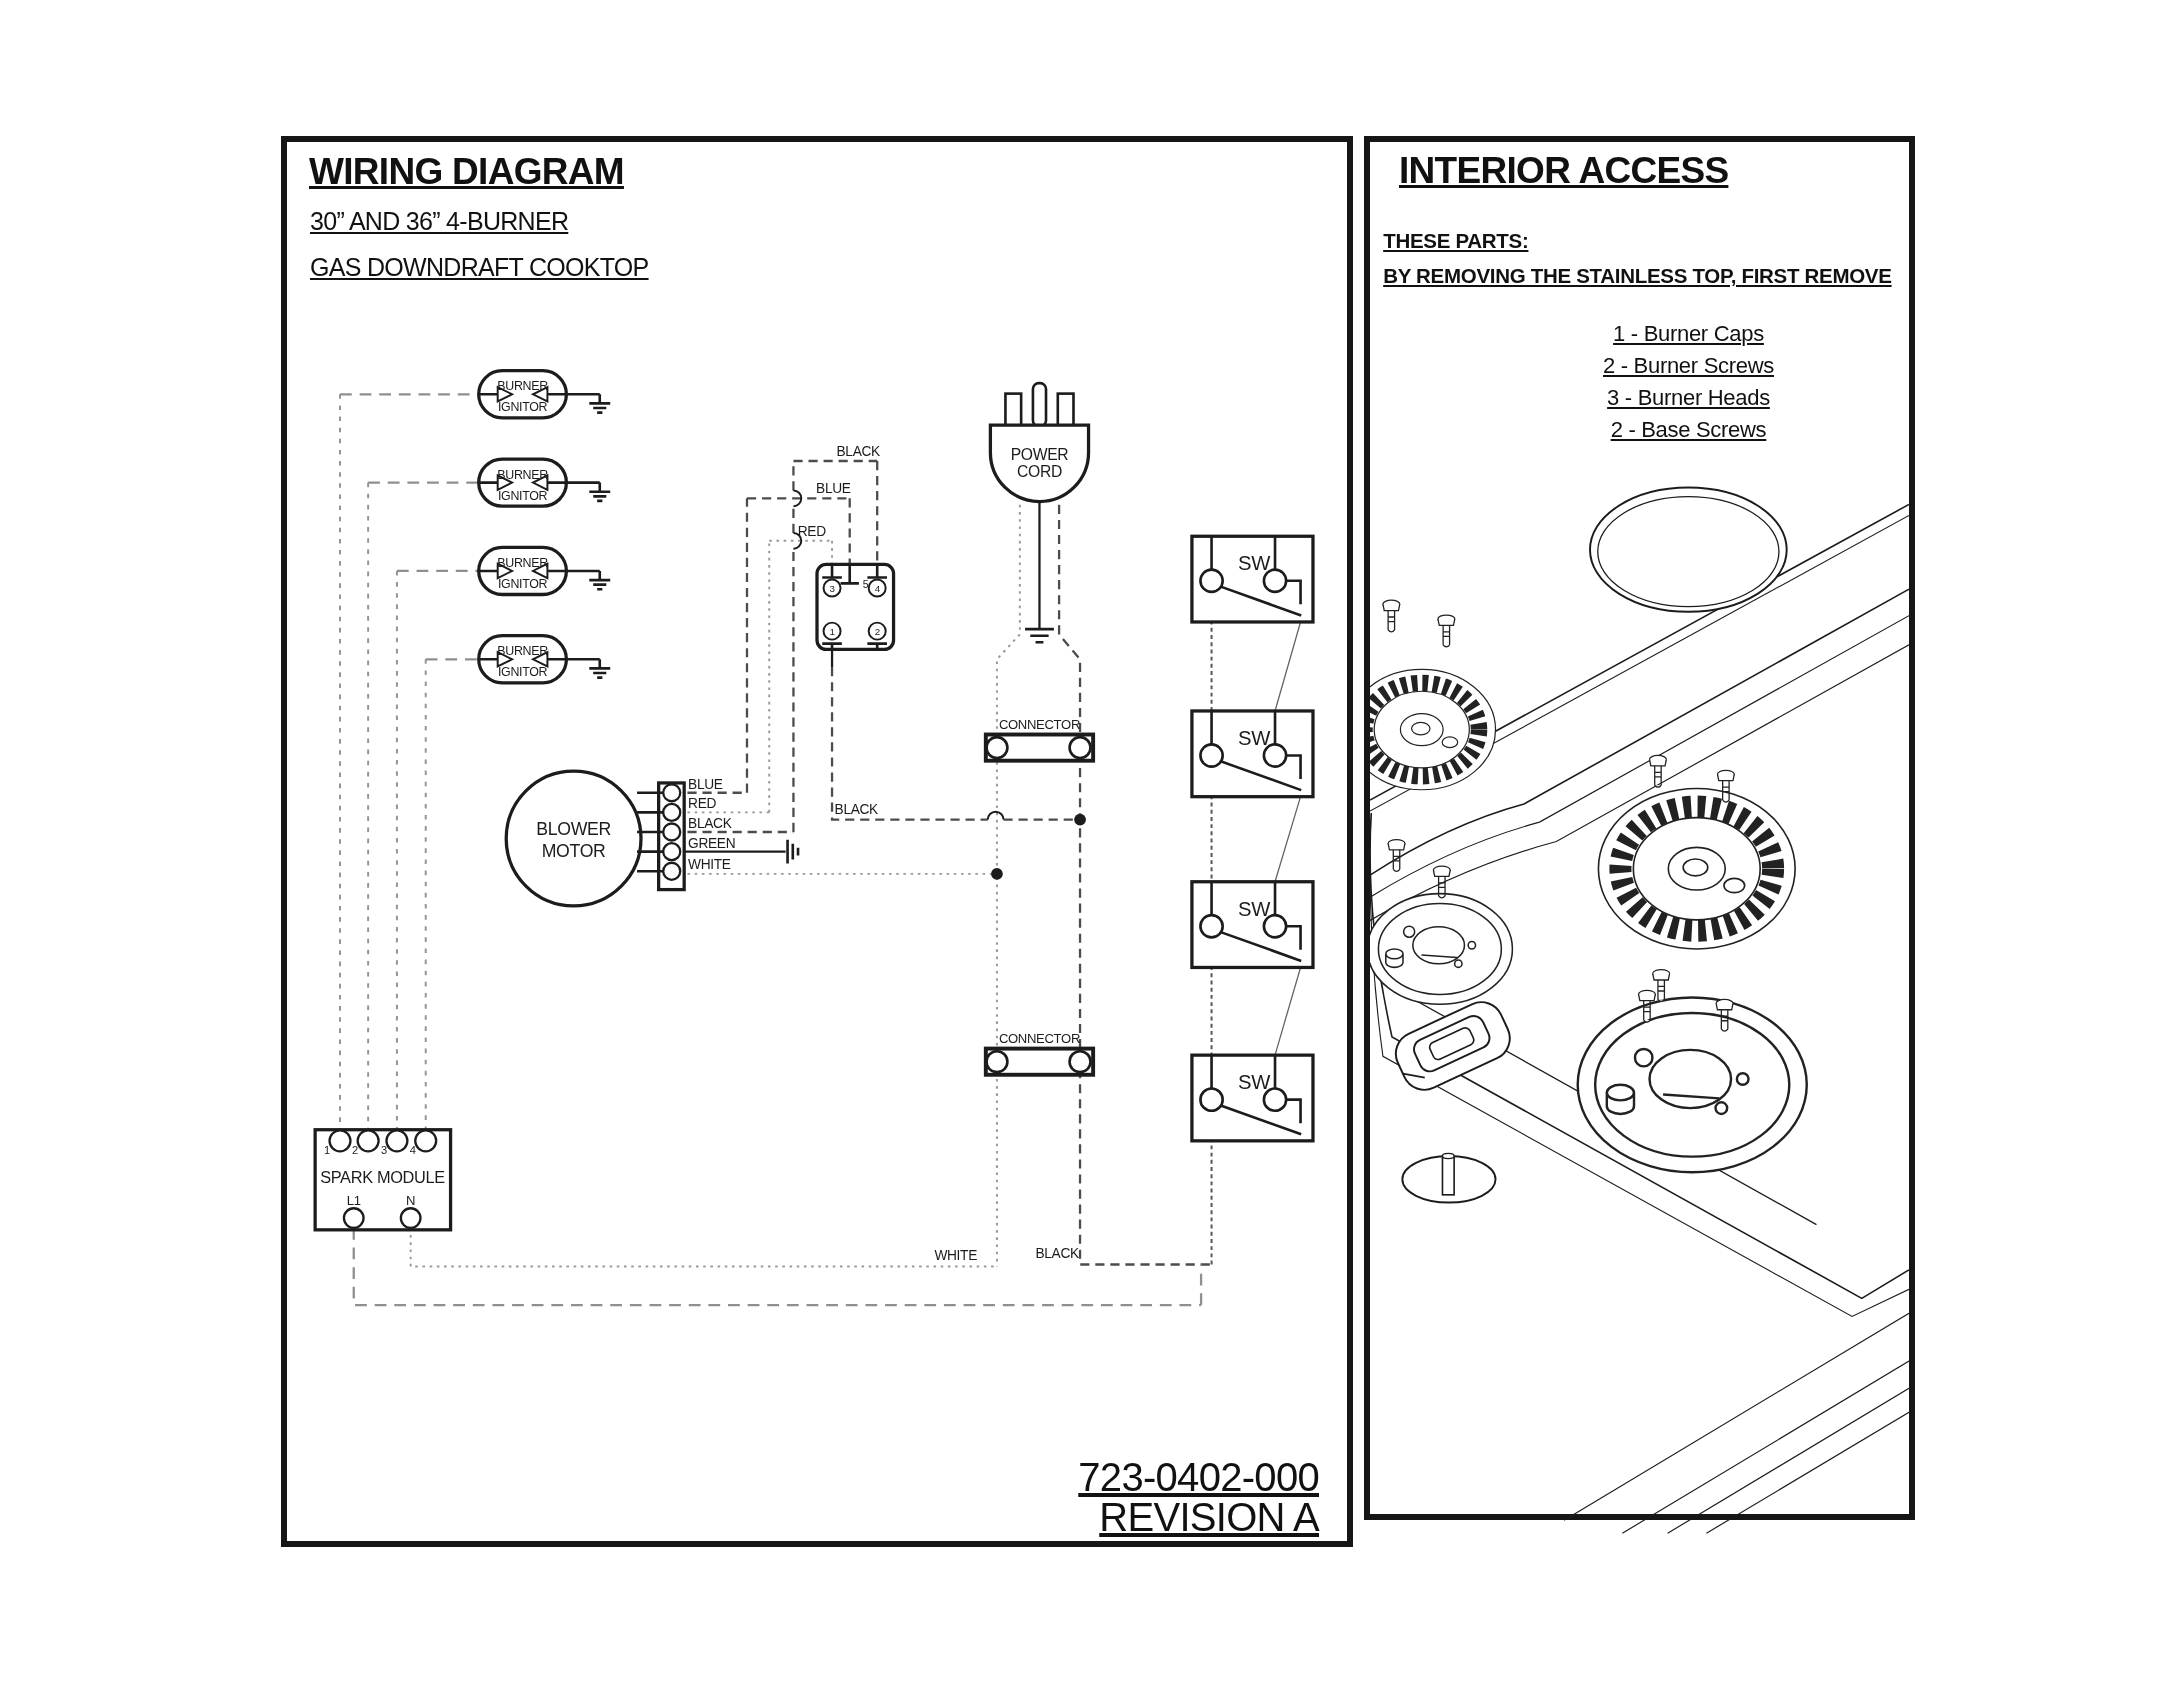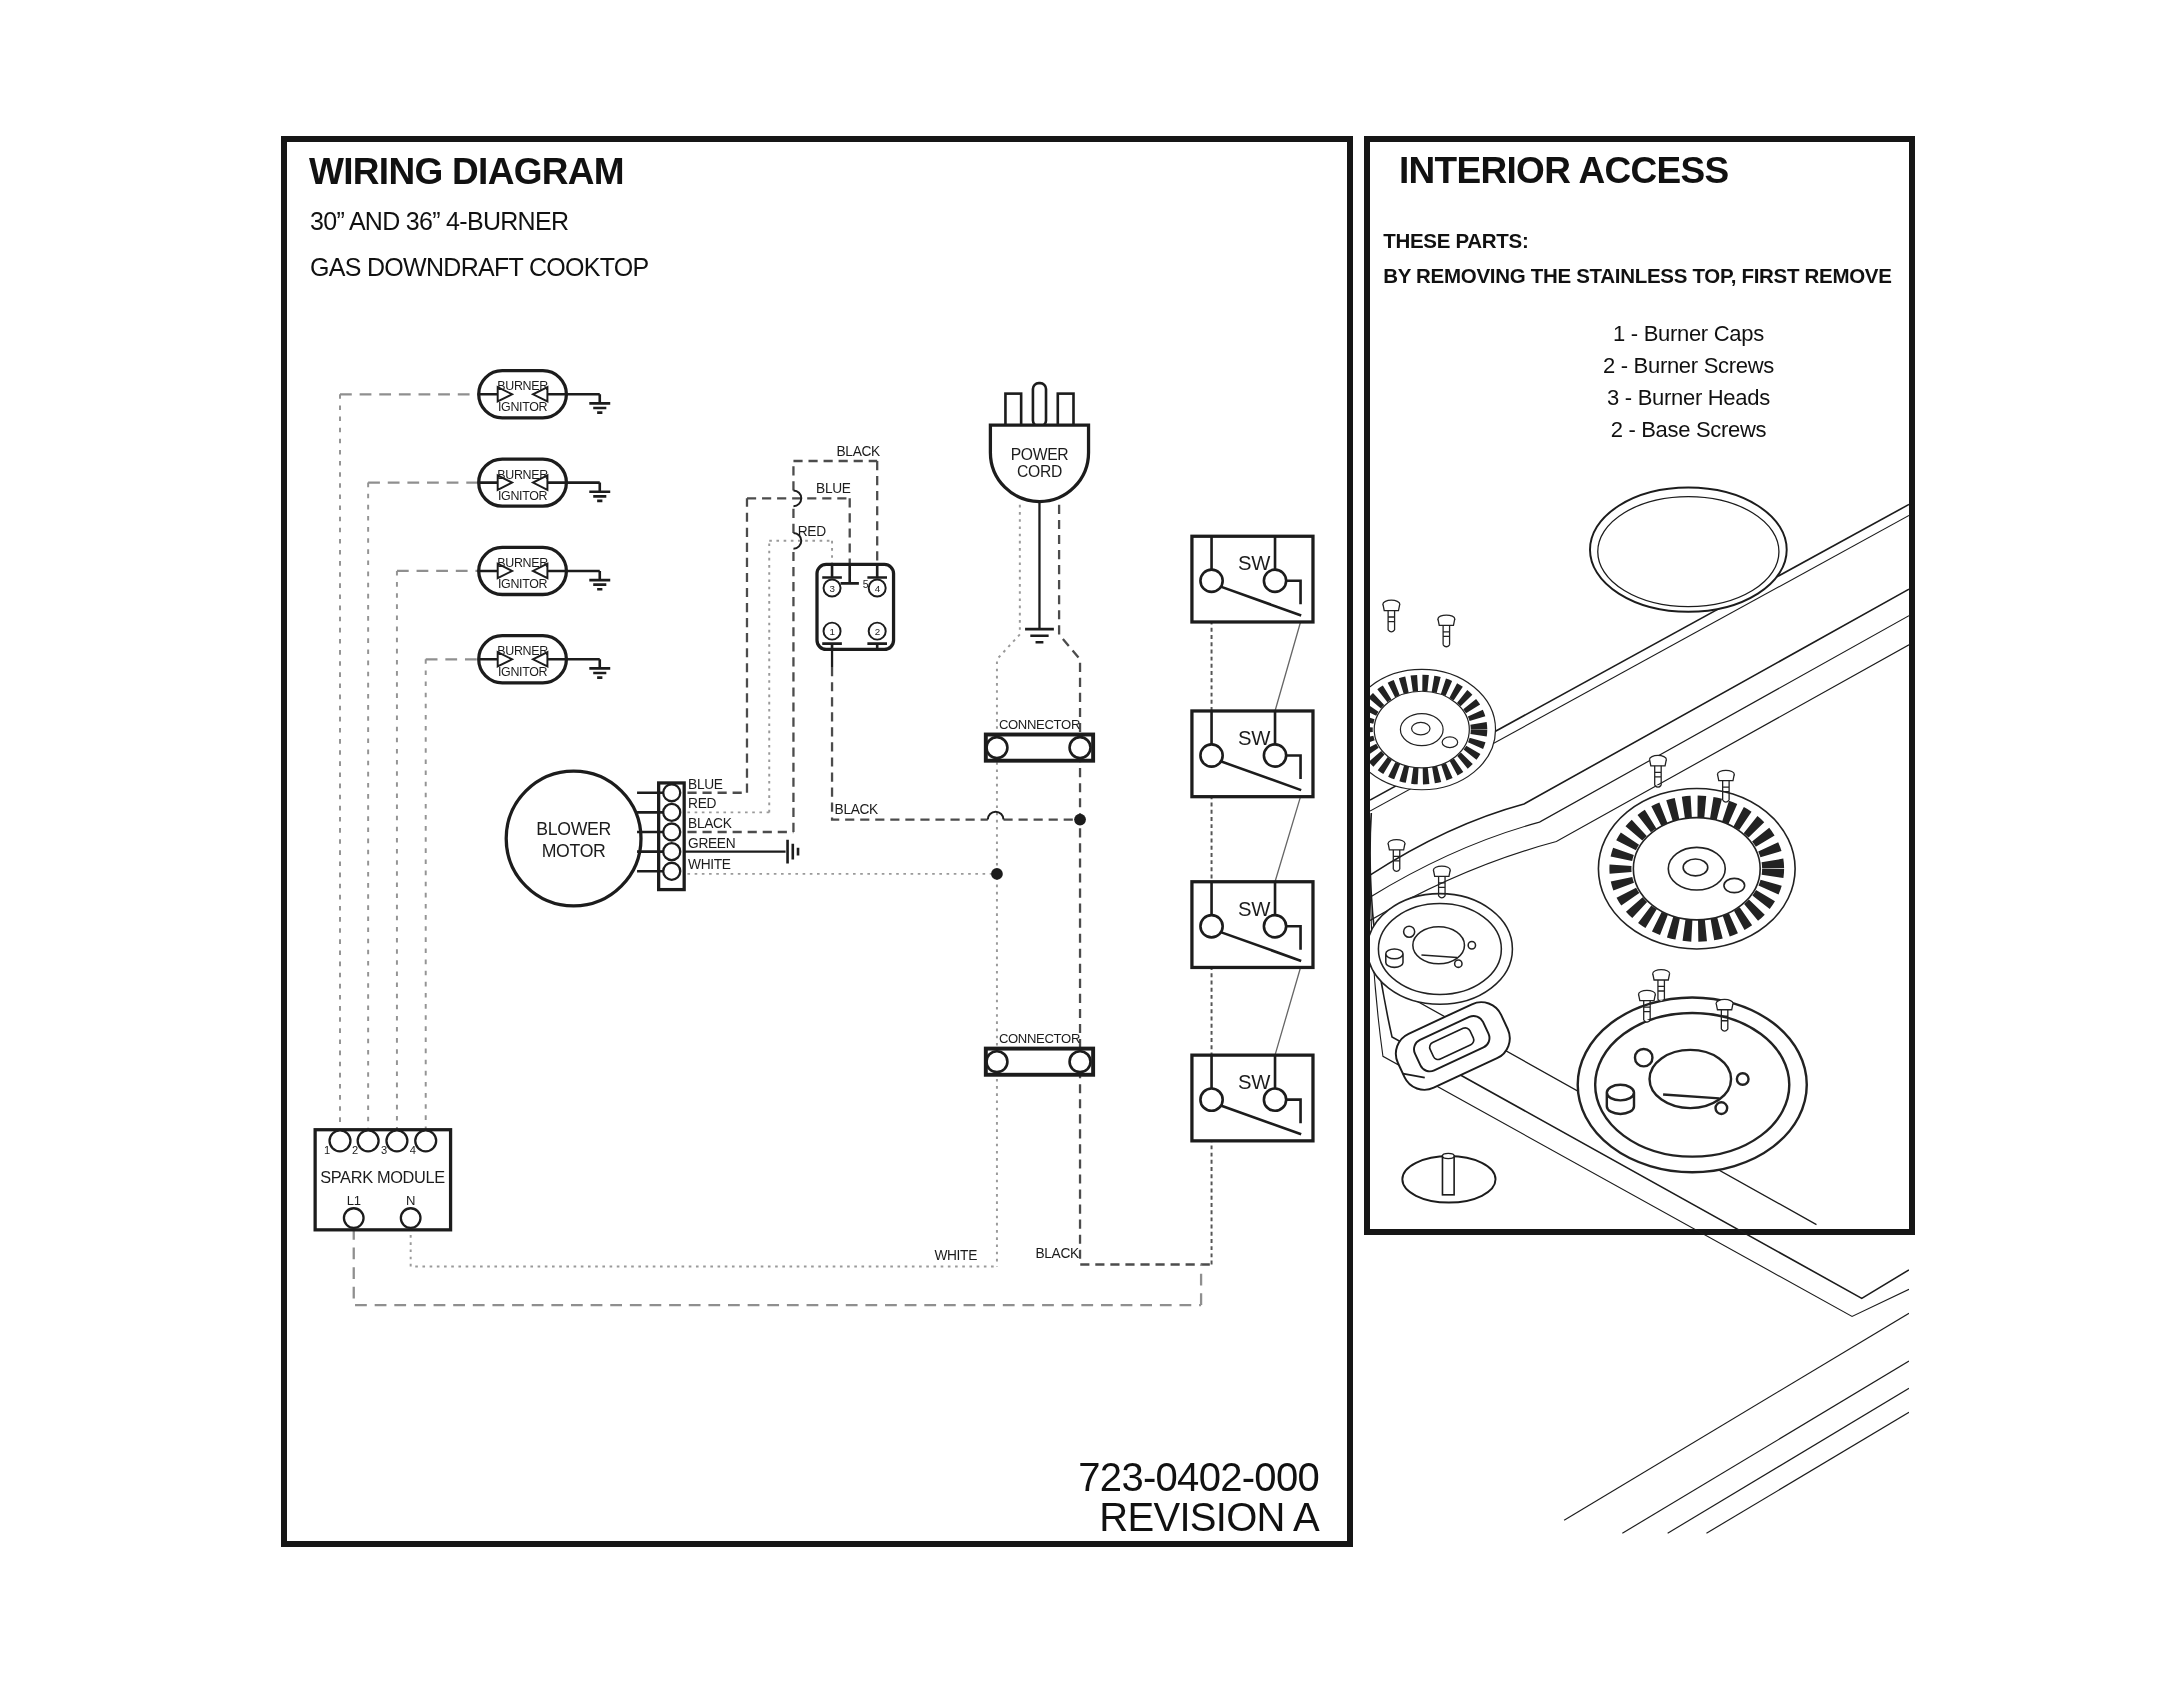--- a/index.html
+++ b/index.html
@@ -1,20 +1,20 @@
 <!DOCTYPE html>
 <html style="font-size:10.6px"><head>
 <meta charset="utf-8">
 <style>
   html,body{margin:0;padding:0;background:#fff;}
   body{width:2183px;height:1687px;position:relative;font-family:"Liberation Sans",sans-serif;color:#111;}
   .panel{position:absolute;border:6px solid #161616;background:#fff;box-sizing:border-box;}
   #panel-left{left:281px;top:136px;width:1072px;height:1411px;}
-  #panel-right{left:1364px;top:136px;width:551px;height:1099px;}
-  .abs{position:absolute;}
+  #panel-right{left:1364px;top:136px;width:551px;height:1384px;}
+  .abs{position:absolute;text-decoration:underline;}
   .pl-title{left:22px;top:9.3px;font-size:37px;font-weight:bold;letter-spacing:-0.7px;}
   .pl-sub{left:23px;font-size:25px;font-weight:500;letter-spacing:-0.7px;}
   .pl-sub1{top:65px;}
   .pl-sub2{top:111px;}
   .partnum{right:28px;top:1315px;text-align:right;font-size:40px;line-height:40px;letter-spacing:-0.7px;}
   .pr-title{left:29px;top:8px;font-size:37px;font-weight:bold;letter-spacing:-0.7px;}
   .pr-intro{left:13.2px;top:81px;font-size:20.5px;font-weight:bold;line-height:35px;letter-spacing:-0.3px;}
   .pr-intro span{display:block;}
   .pr-list{left:233px;top:176px;font-size:22px;line-height:32px;list-style:none;margin:0;padding:0;letter-spacing:-0.3px;text-align:center;}
   svg{position:absolute;left:0;top:0;}

